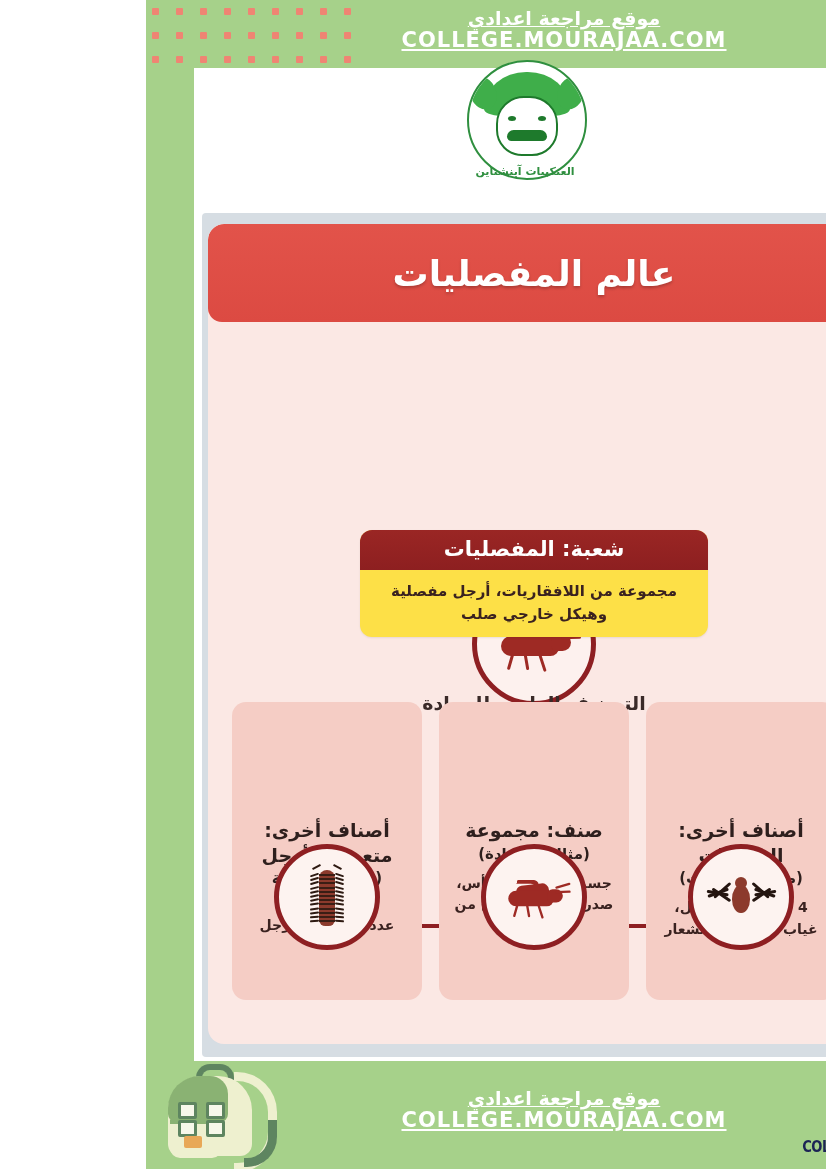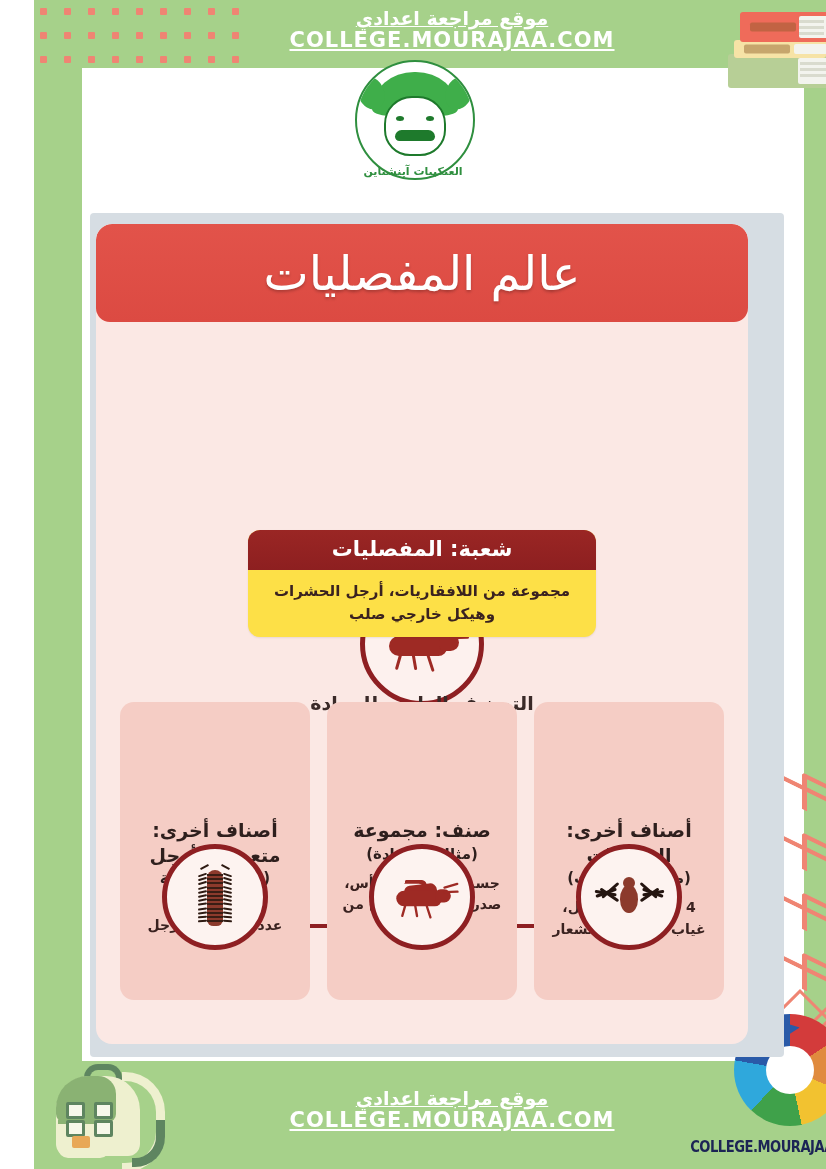--- a/index.html
+++ b/index.html
@@ -2,21 +2,21 @@
 <html lang="ar" dir="rtl"><head>
 <meta charset="utf-8">
 <style>
   html, body {
     margin: 0;
     padding: 0;
     background: #ffffff;
   }
   #page {
     position: relative;
-    width: 792px;
+    width: 680px;
     height: 1169px;
     overflow: hidden;
     background: #ffffff;
     font-family: "DejaVu Sans", "Liberation Sans", sans-serif;
   }
 
   
   .green-band {
     position: absolute;
     background: #a6d18a;
@@ -342,22 +342,22 @@
     left: 0; top: 0;
     width: 652px; height: 98px;
     background: linear-gradient(180deg,#e2534a 0%,#dc4a42 100%);
     border-radius: 16px 16px 14px 14px;
     display: flex;
     align-items: center;
     justify-content: center;
   }
   .poster-title {
     color: #ffffff;
-    font-size: 48px;
-    font-weight: normal;
+    font-size: 36px;
+    font-weight: bold;
     letter-spacing: 0.5px;
     text-shadow: 0 2px 3px rgba(0,0,0,.22);
   }
 
   
   .medallion {
     position: absolute;
     left: 326px; top: 358px;
     transform: translateX(-50%);
     width: 114px; height: 114px;
@@ -711,21 +711,21 @@
         <div class="leg c"></div>
       </div>
     </div>
 
     <div class="medallion-caption">التصنيف العلمي للجرادة</div>
 
     <div class="conn conn-top"></div>
 
     <div class="phylum-box">
       <div class="phylum-head">شعبة: المفصليات</div>
-      <div class="phylum-body">مجموعة من اللافقاريات، أرجل الحشرات وهيكل خارجي صلب</div>
+      <div class="phylum-body">مجموعة من اللافقاريات، أرجل مفصلية وهيكل خارجي صلب</div>
     </div>
 
     <div class="conn conn-stem"></div>
     <div class="conn-h"></div>
     <div class="conn-drop l"></div>
     <div class="conn-drop m"></div>
     <div class="conn-drop r"></div>
 
     <div class="cards">
 

